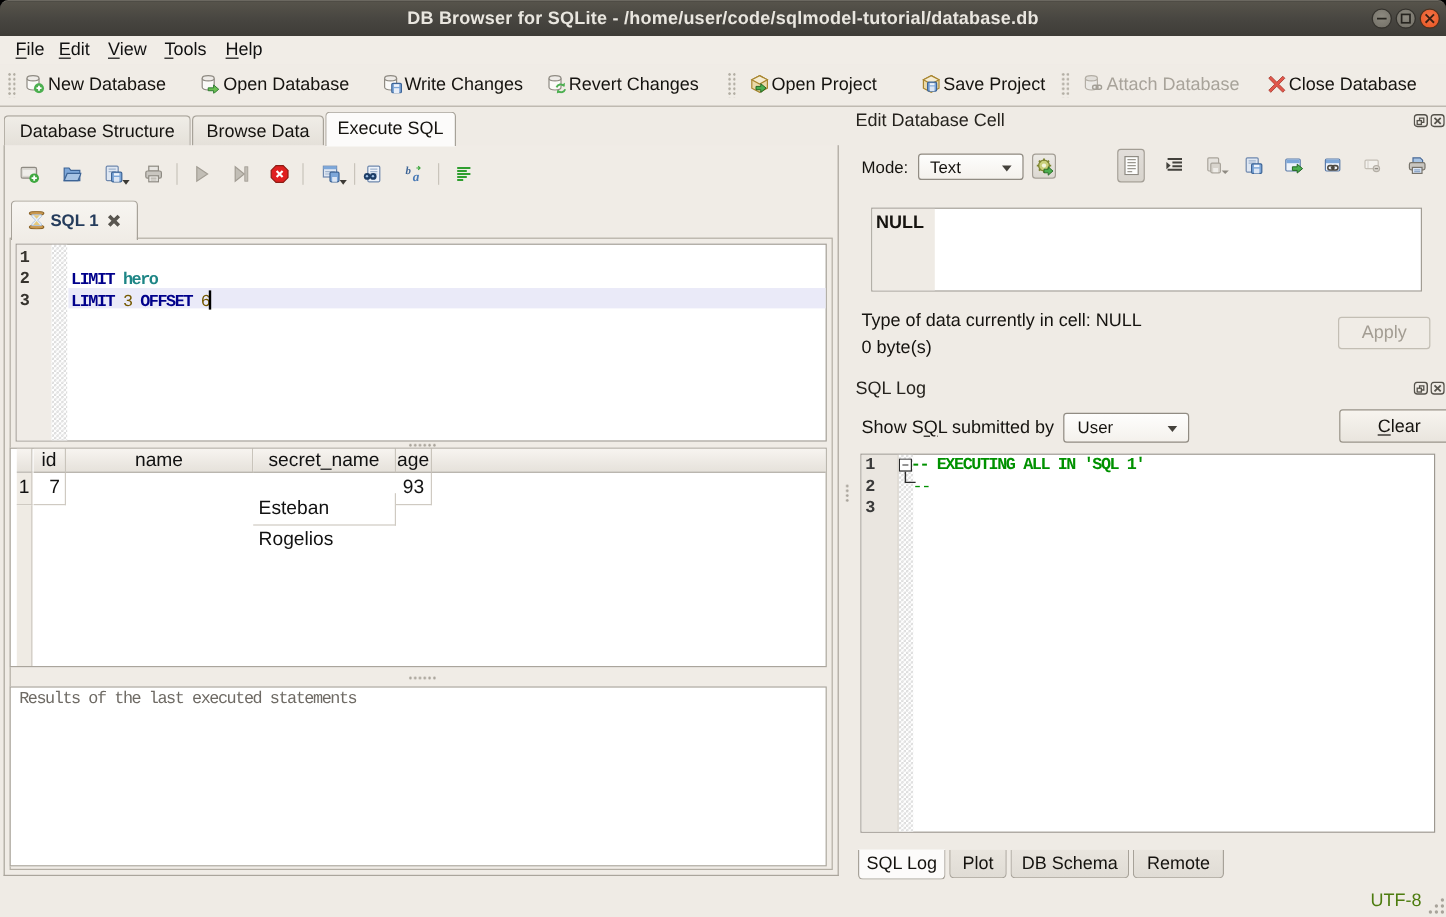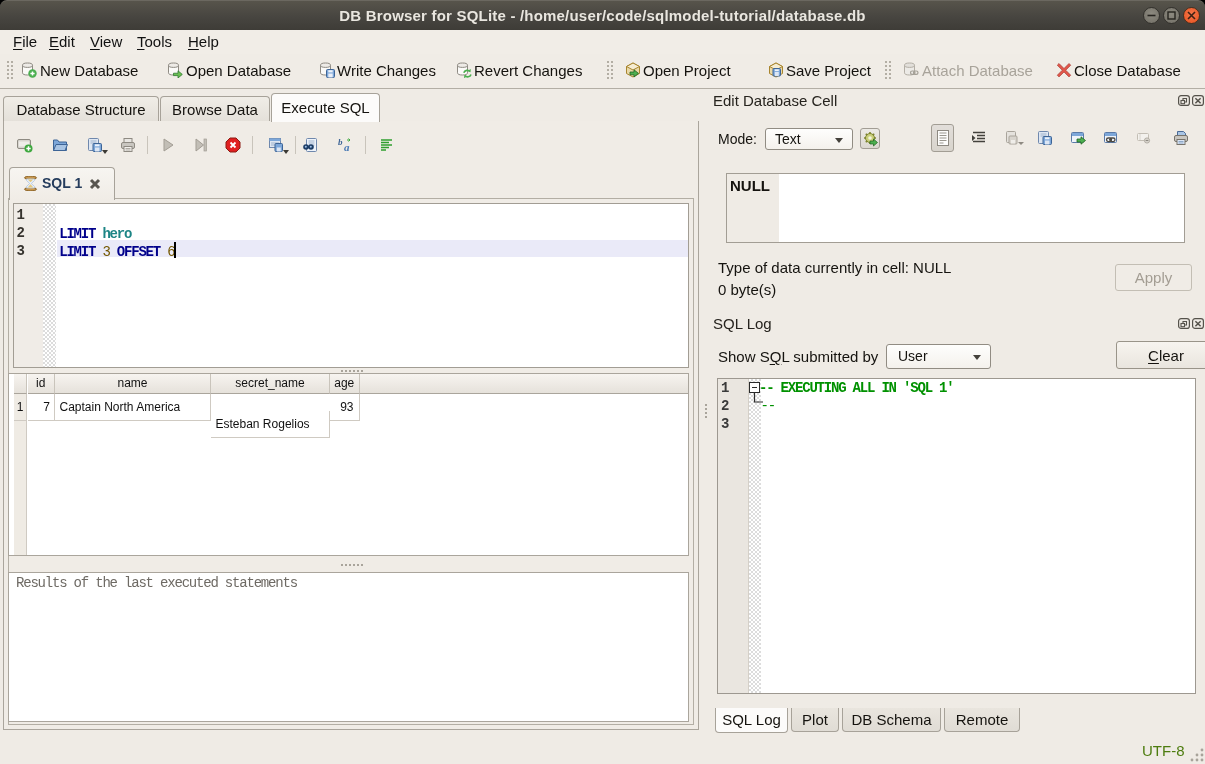--- a/index.html
+++ b/index.html
@@ -42,21 +42,21 @@
 .gut { position:absolute; left:0; width:28px; background:transparent; color:#36332e; font-weight:bold; }
 #foldmargin { position:absolute; left:29.3px; top:0; width:13px; height:163px;
   background-image:linear-gradient(45deg,#dcdcdc 25%,transparent 25%,transparent 75%,#dcdcdc 75%),linear-gradient(45deg,#dcdcdc 25%,transparent 25%,transparent 75%,#dcdcdc 75%);
   background-size:4px 4px; background-position:0 0, 2px 2px; background-color:#fff; }
 .cl { position:absolute; left:45.2px; height:18px; line-height:18px; white-space:pre; }
 .kw { color:#00008b; font-weight:bold; }
 .idn { color:#963096; }
 .tbl { color:#1d8585; font-weight:bold; }
 .num { color:#745800; }
 
-#grid { left:8px; top:373px; width:681px; height:183px; border:1px solid #aaa59c; background:#fff; font-size:12px; color:#111; }
+#grid { left:8px; top:373px; width:681px; height:183px; border:1px solid #aaa59c; background:#fff; font-size:16px; color:#111; }
 .hcell { position:absolute; top:0; height:19.5px; background:linear-gradient(#f7f4f0,#eae6e0 75%,#e6e2db);
   border-right:1px solid #c9c4bb; border-bottom:1px solid #aaa59c; text-align:center; line-height:19px; }
 .dcell { position:absolute; top:19.5px; height:27px; border-right:1px solid #cfcac2; border-bottom:1px solid #cfcac2; line-height:26px; }
 
 #results { left:8px; top:572px; width:681px; height:150px; border:1px solid #aaa59c; background:#fff; }
 
 .spl { position:absolute; width:24px; height:4px;
   background-image:radial-gradient(circle, #a9a49b 1px, transparent 1.2px); background-size:4px 4px; }
 .vspl { position:absolute; width:4px; height:16px;
   background-image:radial-gradient(circle, #a9a49b 1px, transparent 1.2px); background-size:4px 4px; }
@@ -283,21 +283,20 @@
 
 <div class="abs" id="grid">
   <div class="hcell" style="left:4.7px; width:13.8px;"></div>
   <div class="hcell" style="left:18.5px; width:27.5px;">id</div>
   <div class="hcell" style="left:46px; width:156px;">name</div>
   <div class="hcell" style="left:202px; width:119px;">secret_name</div>
   <div class="hcell" style="left:321px; width:29.5px;">age</div>
   <div class="hcell" style="left:350.5px; width:328.5px; border-right:none;"></div>
   <div class="dcell" style="left:4.7px; width:13.8px; background:#efebe4; text-align:center;">1</div>
   <div class="dcell" style="left:18.5px; width:27.5px; text-align:right; padding-right:4px;">7</div>
-  <div class="dcell" style="left:46px; width:156px; padding-left:4.5px;">Captain North America</div>
   <div class="dcell" style="left:202px; width:119px; padding-left:4.5px;margin-top:17px;">Esteban Rogelios</div>
   <div class="dcell" style="left:321px; width:29.5px; text-align:right; padding-right:5px;">93</div>
   <div class="abs" style="left:4.7px; top:46.5px; width:13.8px; height:134px; background:#efebe4; border-right:1px solid #cfcac2;"></div>
 </div>
 <div class="spl" style="left:340px; top:563px;"></div>
 
 <div class="abs" id="results">
   <div class="mono" style="position:absolute; left:7px; top:2px; color:#6e6a64;">Results of the last executed statements</div>
 </div>
 

